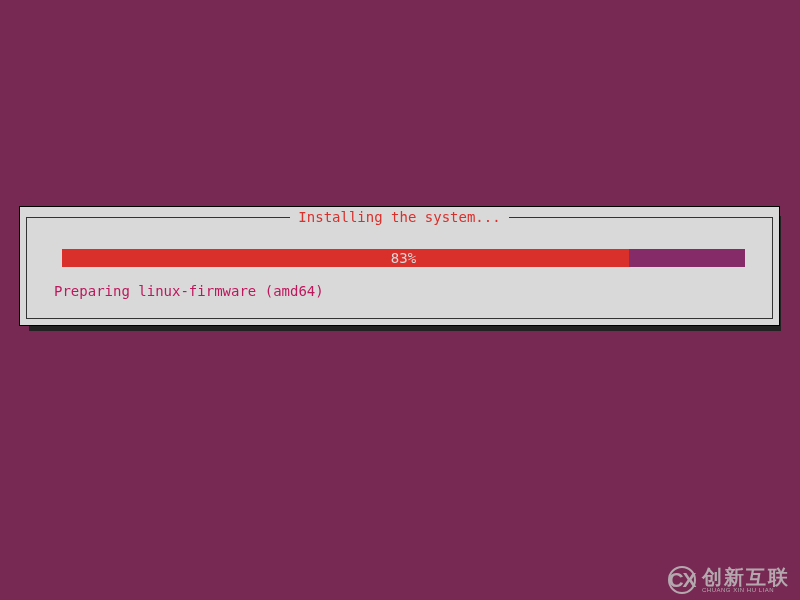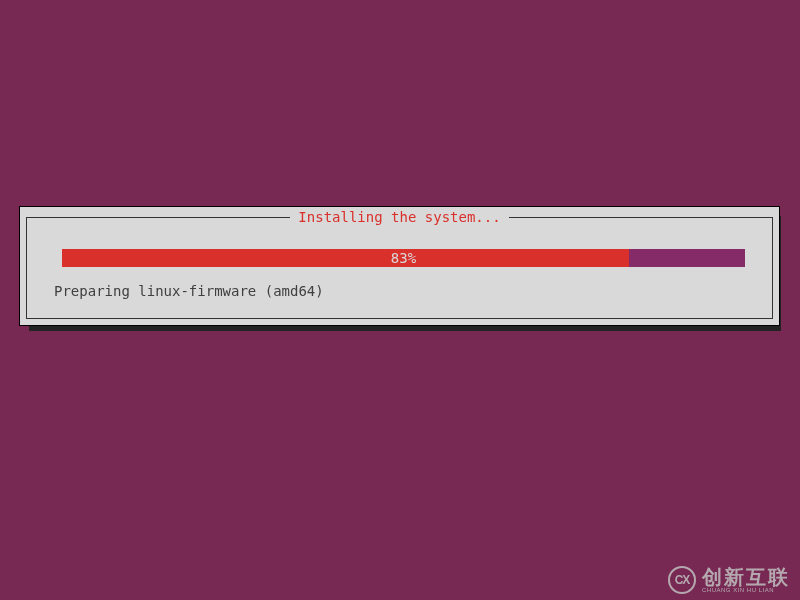--- a/index.html
+++ b/index.html
@@ -80,21 +80,21 @@
     justify-content: center;
     align-items: center;
     color: #d9d9d9;
     font-family: inherit;
     line-height: 18px;
   }
   .status-text {
     position: absolute;
     left: 34px;
     top: 76px;
-    color: #404040;
+    color: #be185d;
     font-family: inherit;
   }
   .watermark {
     position: absolute;
     right: 10px;
     bottom: 6px;
     display: flex;
     align-items: center;
     gap: 6px;
     color: #bfbfbf;
@@ -102,21 +102,21 @@
   }
   .watermark-logo {
     width: 28px;
     height: 28px;
     border: 2px solid #bfbfbf;
     border-radius: 50%;
     display: flex;
     align-items: center;
     justify-content: center;
     font-weight: bold;
-    font-size: 12px;
+    font-size: 21px;
     font-family: Arial, sans-serif;
     letter-spacing: -1px;
   }
   .watermark-text {
     display: flex;
     flex-direction: column;
     line-height: 1;
   }
   .watermark-main {
     font-size: 20px;

